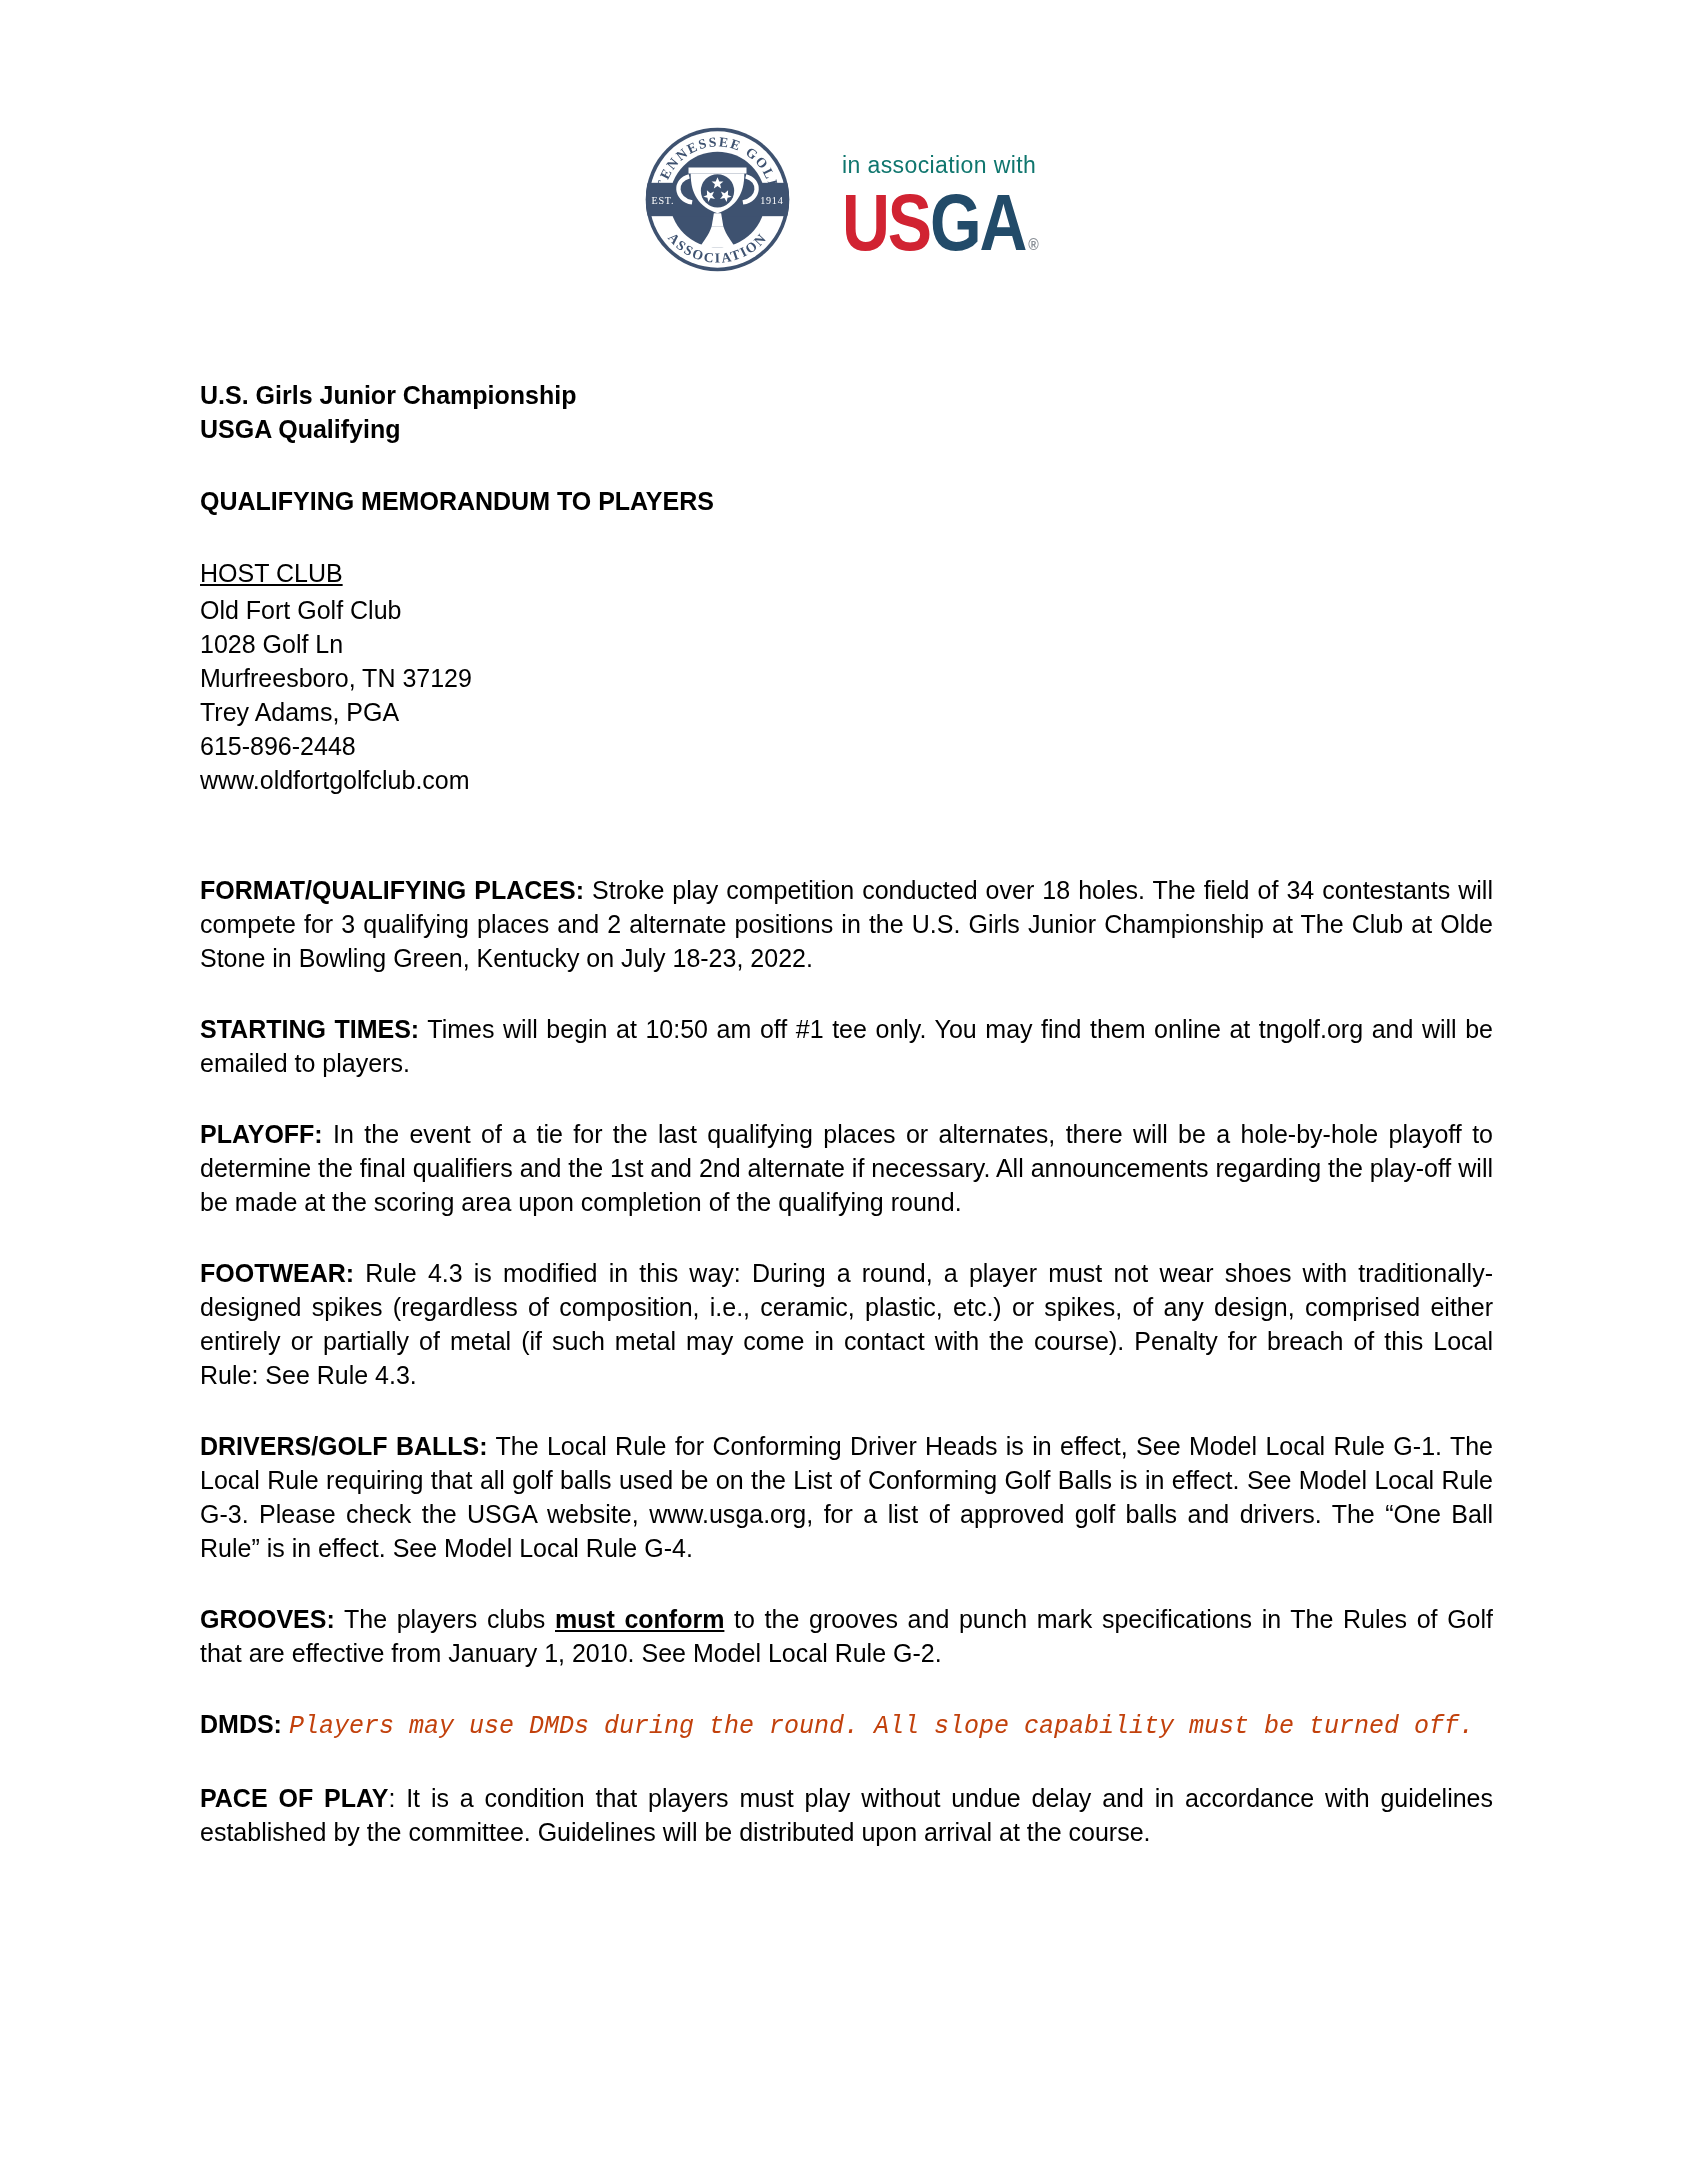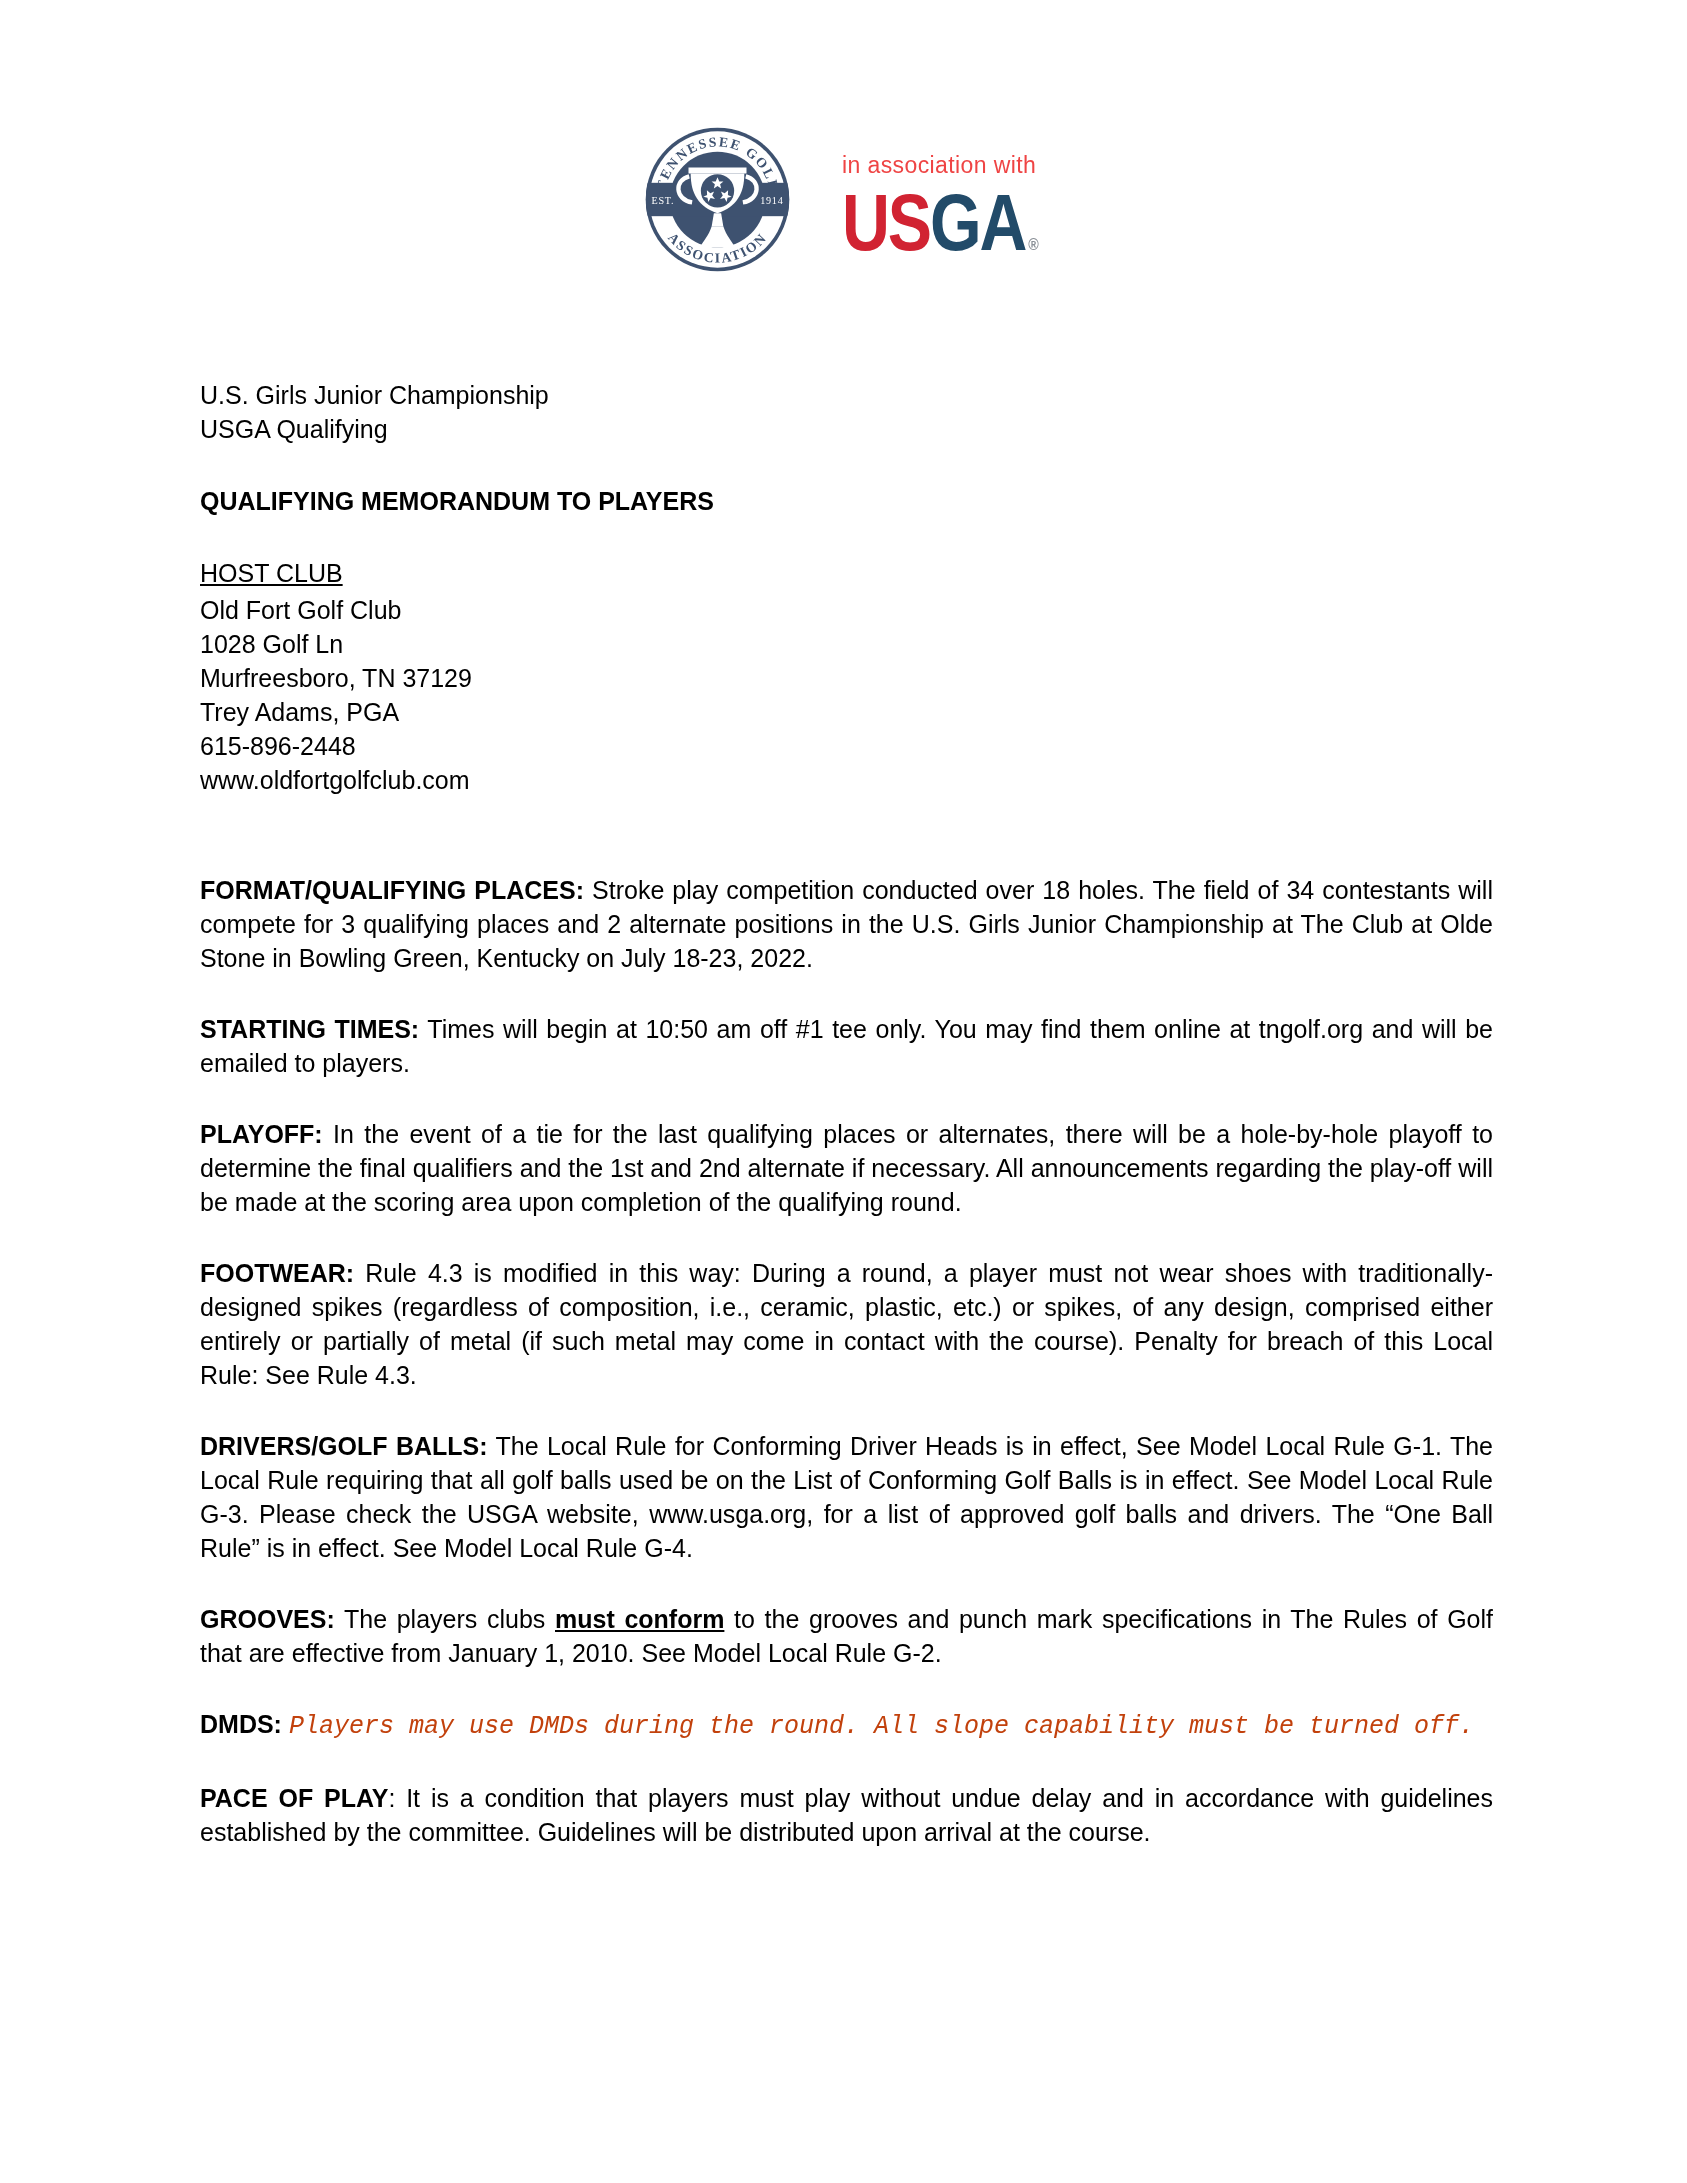--- a/index.html
+++ b/index.html
@@ -33,21 +33,21 @@
   }
   .usga-block{
     position:absolute;
     left:842px; top:154px;
     width:354px;
   }
   .assoc{
     font-size:23px;
     line-height:23px;
     letter-spacing:0.4px;
-    color:#ef4444;
+    color:#0f766e;
     white-space:nowrap;
   }
   .usga-wordmark{
     margin-top:5.9px;
     font-weight:bold;
     font-size:79px;
     line-height:1;
     letter-spacing:-2.5px;
     transform:scaleX(0.84);
     transform-origin:left top;
@@ -62,21 +62,21 @@
     margin-left:3.4px;
   }
   
   .doc{
     position:absolute;
     left:200px; top:378px;
     width:1293px;
     font-size:25px;
     line-height:34px;
   }
-  .title-line{font-weight:normal;}
+  .title-line{font-weight:bold;}
   .memo-title{font-weight:bold;margin-top:38px;}
   .host-heading{
     font-weight:normal;
     text-decoration:underline;
     margin-top:38px;
     margin-bottom:3.4px;
   }
   .para{
     margin:37px 0 0 0;
     text-align:justify;

